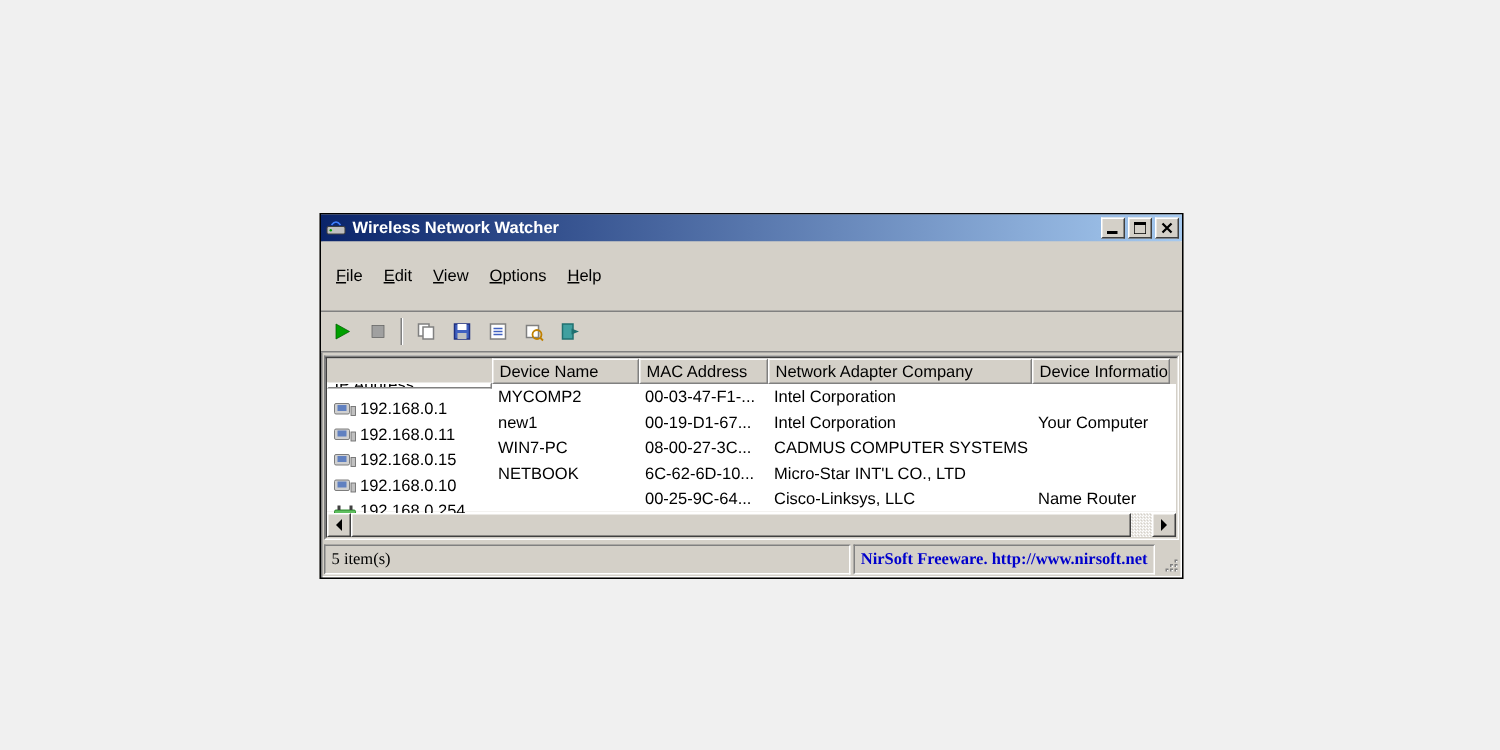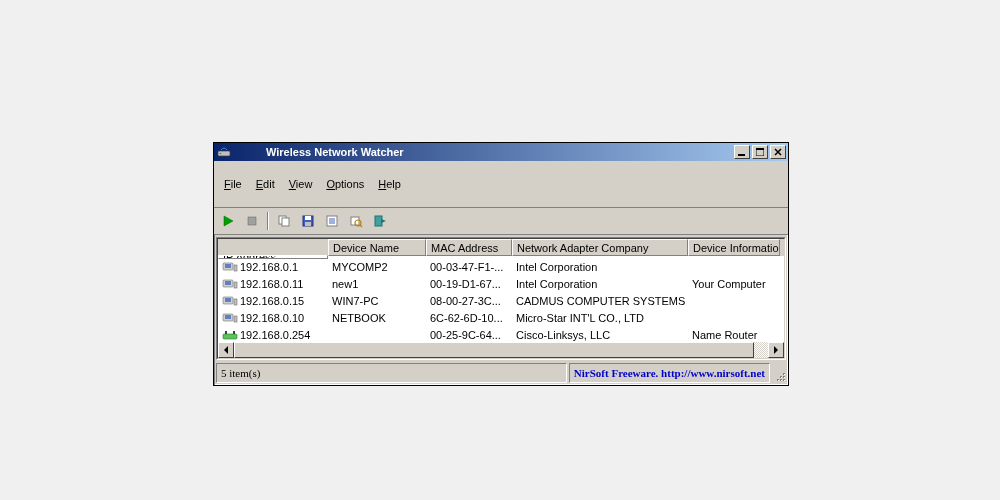--- a/index.html
+++ b/index.html
@@ -25,21 +25,21 @@
     height: 18px;
     padding: 0 2px;
     background: linear-gradient(to right, #0a246a, #a6caf0);
     color: #fff;
   }
   .titlebar .app-icon {
     width: 16px; height: 16px;
     margin-right: 3px;
     display: flex; align-items: center; justify-content: center;
   }
-  .titlebar .title-text { font-weight: bold; flex: 1; margin-left: 31px; }
+  .titlebar .title-text { font-weight: bold; flex: 1; }
   .win-btns { display: flex; gap: 0; }
   .win-btn {
     width: 16px; height: 14px;
     background: #d4d0c8;
     border: 1px solid #fff;
     border-right-color: #404040; border-bottom-color: #404040;
     box-sizing: border-box;
     display: flex; align-items: center; justify-content: center;
     font-family: Arial; font-size: 9px; font-weight: bold;
     color: #000;
@@ -102,21 +102,21 @@
     overflow: hidden;
     display: flex; align-items: center;
   }
   .rows {
     background: #fff;
     min-height: 85px;
   }
   .row {
     display: flex;
     height: 17px;
-    align-items: flex-end;
+    align-items: center;
   }
   .cell {
     padding: 0 4px;
     white-space: nowrap;
     overflow: hidden;
     display: flex; align-items: center;
     box-sizing: border-box;
   }
   .cell .row-icon { width: 16px; height: 12px; margin-right: 2px; flex-shrink: 0; }
 

